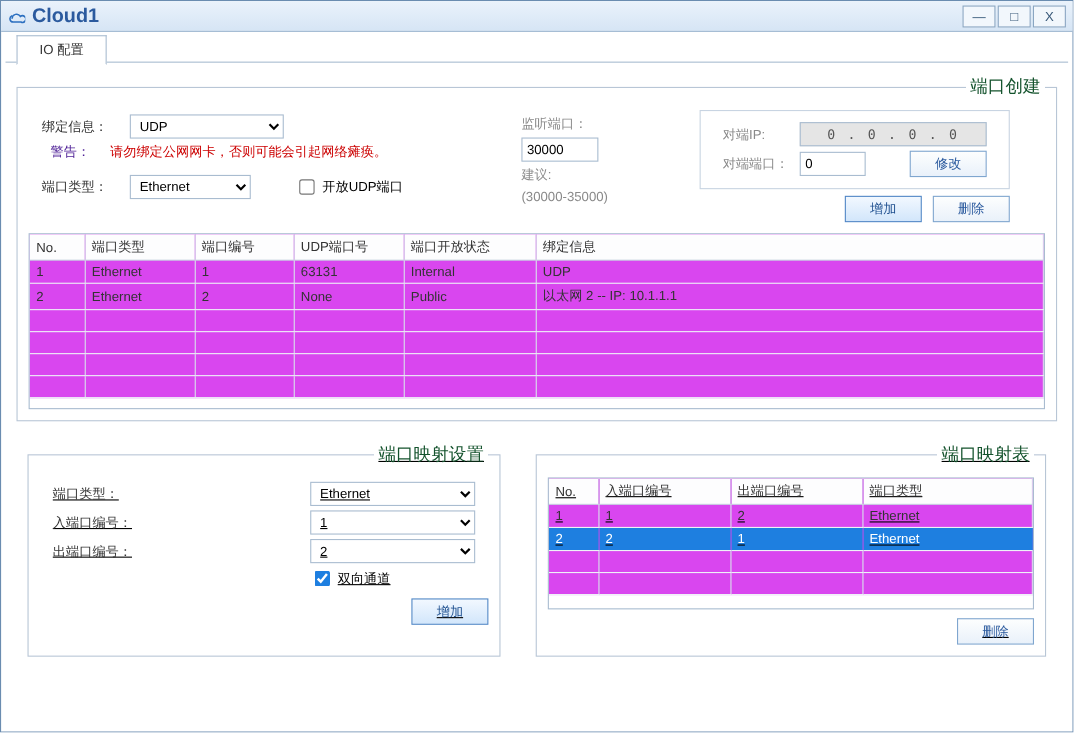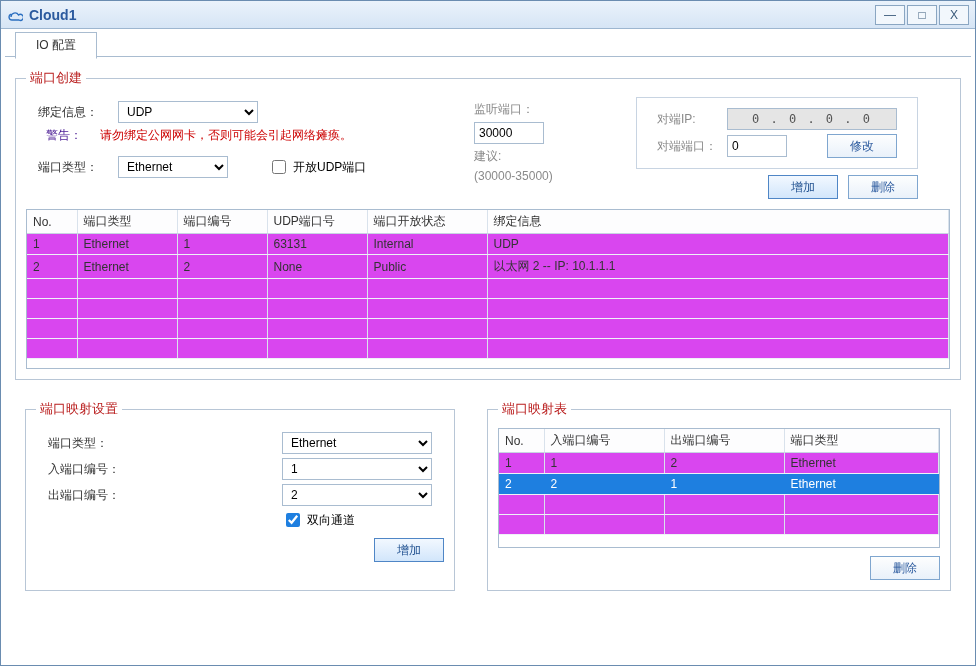--- a/index.html
+++ b/index.html
@@ -4,39 +4,39 @@
 <style>
   * { box-sizing: border-box; font-family: "Microsoft YaHei", Arial, sans-serif; font-size: 12px; }
   body { margin: 0; background: #fff; }
   .window { width: 976px; height: 666px; border: 1px solid #6a8cb0; background: #fff; position: relative; }
   .titlebar {
     height: 28px; background: linear-gradient(#eaf2fb, #d6e5f5);
     border-bottom: 1px solid #9db6d0; display: flex; align-items: center;
     padding: 0 6px; color: #2b5a9e; font-size: 14px;
   }
   .titlebar .icon { width: 16px; height: 16px; margin-right: 6px; display:inline-flex; align-items:center; justify-content:center;}
-  .titlebar .t { flex: 1; font-weight: bold; font-size:14px;}
+  .titlebar .t { flex: 1; font-weight: bold; font-size:18px;}
   .winbtns { display: flex; gap: 0; }
   .winbtn {
     width: 30px; height: 20px; border: 1px solid #8aa6c2; background:#f2f7fc;
     display: flex; align-items: center; justify-content: center; margin-left: 2px;
     color:#3a5a7a; cursor:pointer;
   }
   .client { position: absolute; top: 30px; left: 4px; right: 4px; bottom: 4px; background:#fff;}
   .tabbar { height: 26px; border-bottom: 1px solid #a9bcd0; padding-left: 10px;}
   .tab {
     display: inline-block; padding: 4px 20px; border: 1px solid #a9bcd0;
     border-bottom: 1px solid #fff; background: #fff; position: relative; top: 1px;
     color:#333;
   }
   fieldset {
     border: 1px solid #b8c6d6; margin: 12px 10px 8px 10px; padding: 10px 10px 10px 10px;
     position: relative;
   }
-  legend { color: #b91c1c; padding: 0 4px; font-size:13px;}
+  legend { color: #14532d; padding: 0 4px; font-size:16px;text-align:right;}
   .row { display: flex; align-items: center; margin: 4px 12px; }
   .lbl { width: 80px; color:#333; text-align:left;}
   select, input[type=text] {
     height: 22px; border: 1px solid #a9bcd0; background:#fff; padding: 0 4px;
   }
   .sel-wide { width: 140px; }
   .btn {
     height: 24px; min-width: 70px; border:1px solid #7fa6cf;
     background: linear-gradient(#fdfefe,#e9f1fa); color:#2b5a9e;
     cursor:pointer; padding:0 10px;
@@ -72,21 +72,21 @@
   .right-col .row .lbl{ width:70px; color:#8a8a8a;}
   .ip-box {
     width:170px; height:22px; border:1px solid #a9bcd0; background:#e5e5e5;
     display:flex; align-items:center; justify-content:center;
     font-family: monospace; letter-spacing:2px; color:#555;
   }
   .chk { display:flex; align-items:center; gap:4px;}
   input[type=checkbox]{ width:14px; height:14px;}
   input[type=checkbox].blue{ accent-color:#1e7fe0;}
   .btns-right { display:flex; gap:10px; justify-content:flex-end; margin-top:6px;}
-  .map-row { display:flex; gap:12px; padding:0 10px 10px 10px;}
+  .map-row { display:flex; gap:12px; padding:0 10px 10px 10px;text-decoration:underline;}
   .map-left { width:430px;}
   .map-right { flex:1;}
   .scrollwrap { height:120px; overflow:auto; border:1px solid #a9bcd0;}
   .scrollwrap .table{ border:none;}
   .tbl-wrap-big { height:160px; overflow:auto; border:1px solid #a9bcd0; margin-top:10px;}
   .tbl-wrap-big .table{ border:none;}
   .add-btn-row{ display:flex; justify-content:flex-end; margin-top:8px;}
   .del-btn-row{ display:flex; justify-content:flex-end; margin-top:8px;}
   .empty-cell{ height:20px;}
 </style>

